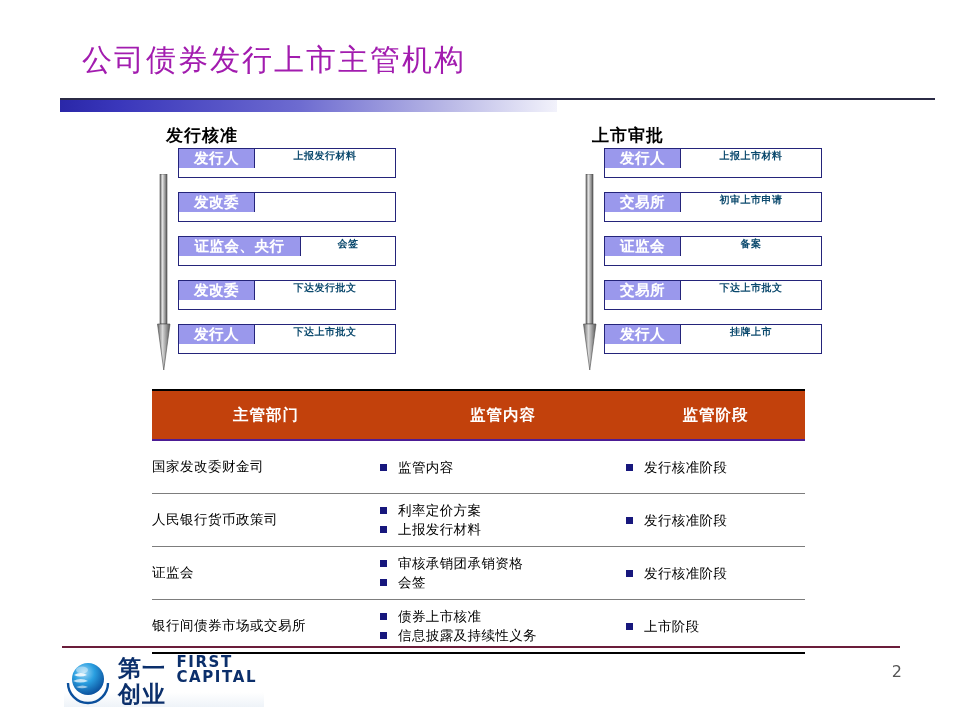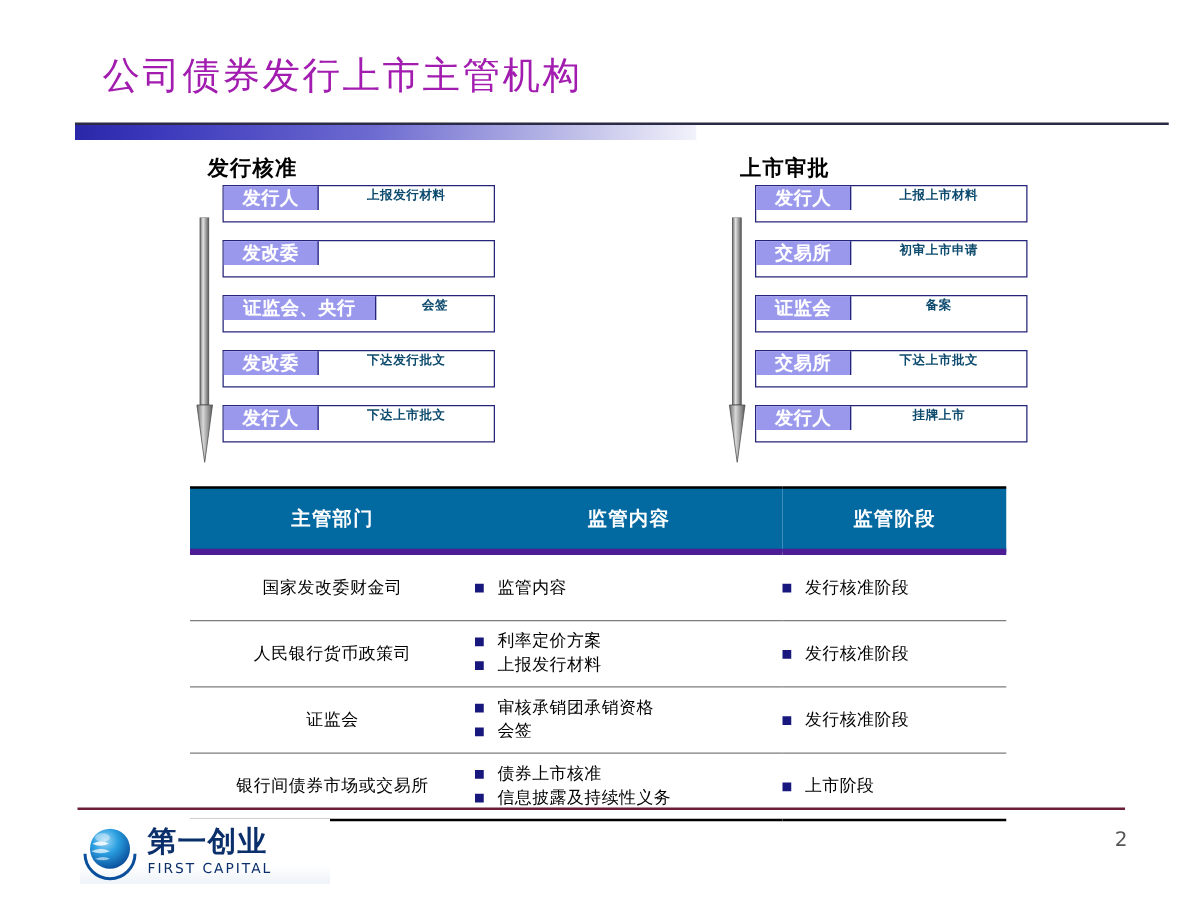--- a/index.html
+++ b/index.html
@@ -122,47 +122,47 @@
     position: absolute;
     left: 152px; top: 389px;
     width: 653px;
   }
   .reg-table table {
     border-collapse: collapse;
     width: 100%;
     table-layout: fixed;
   }
   .reg-table thead th {
-    background: #0369a1;
+    background: #c2410c;
     color: #ffffff;
     font-size: 15.5px;
     font-weight: 700;
     height: 46px;
     letter-spacing: 1px;
     border-top: 2.5px solid #000000;
-    border-bottom: 5px solid #4c1d95;
+    border-bottom: 2px solid #4c1d95;
     vertical-align: middle;
   }
   .reg-table tbody td {
     font-size: 13.5px;
     color: #000;
     border-bottom: 1.6px solid #7d7d7d;
     vertical-align: middle;
     padding: 7px 0;
     height: 38px;
   }
   .reg-table tbody tr:last-child td {
     border-bottom: 2.5px solid #000000;
   }
   .col-dept  { width: 228px; }
   .col-scope { width: 246px; }
   .col-stage { width: 179px; }
 
   .dept-cell {
-    text-align: center;
+    text-align: left;
     letter-spacing: 0.5px;
     padding-right: 4px;
   }
   .bullet-list { padding: 0; margin: 0; list-style: none; }
   .bullet-list li {
     display: flex;
     align-items: flex-start;
     line-height: 19px;
     letter-spacing: 0.4px;
   }
@@ -189,34 +189,34 @@
     left: 64px; top: 655px;
     width: 200px; height: 52px;
     display: flex;
     align-items: center;
     background: linear-gradient(to bottom, #ffffff 0%, #ffffff 72%, #eef3f8 100%);
   }
   .logo-globe { width: 48px; height: 48px; flex: none; }
   .logo-text {
     margin-left: 6px;
     display: flex;
-    flex-direction: column;
+    flex-direction: row;
     justify-content: center;
   }
   .logo-cn {
     font-size: 23px;
     font-weight: 700;
     color: #0b2f6b;
     letter-spacing: 1px;
     line-height: 26px;
     font-family: "DejaVu Serif", "Liberation Serif", serif;
   }
   .logo-en {
-    font-size: 11px;
-    font-weight: 400;
+    font-size: 15px;
+    font-weight: 700;
     color: #0b2f6b;
     letter-spacing: 1.6px;
     line-height: 15px;
   }
   .page-num {
     position: absolute;
     right: 58px; top: 662px;
     font-size: 16px;
     color: #555555;
   }

